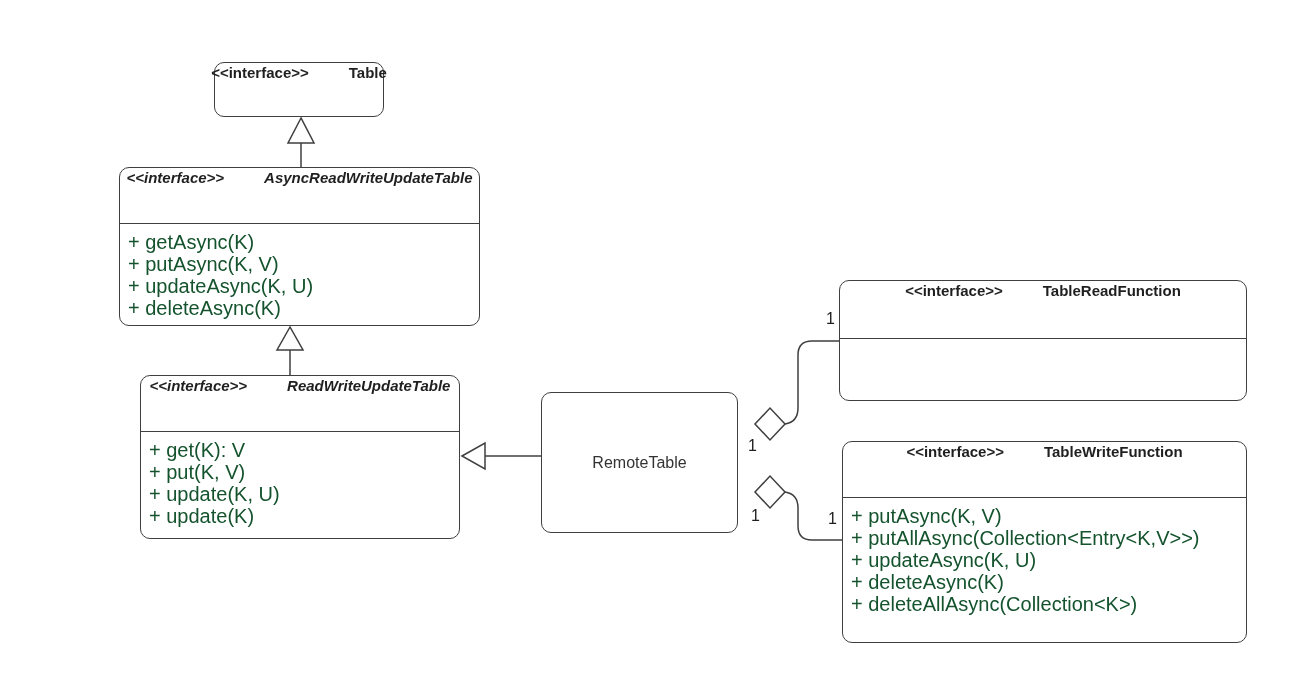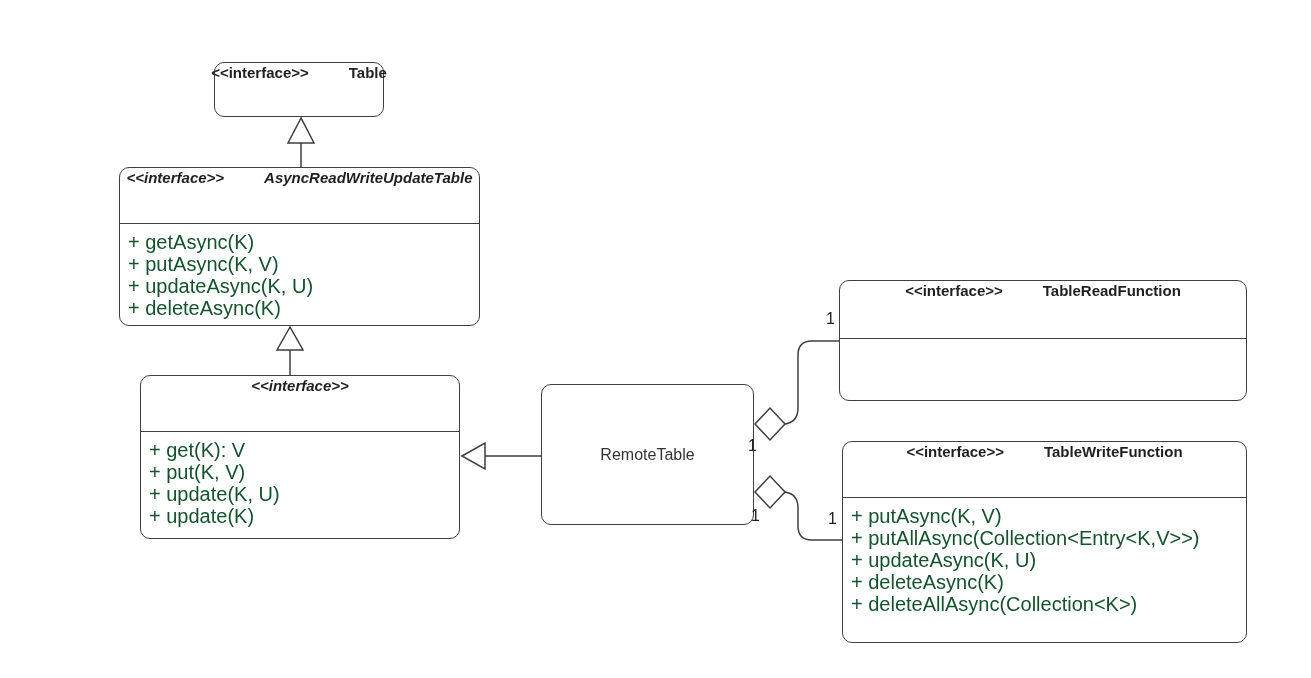--- a/index.html
+++ b/index.html
@@ -124,30 +124,31 @@
       <div class="method">+ getAsync(K)</div>
       <div class="method">+ putAsync(K, V)</div>
       <div class="method">+ updateAsync(K, U)</div>
       <div class="method">+ deleteAsync(K)</div>
     </div>
   </div>
 
   <div class="uml-class italic-head" style="left:140px; top:375px; width:320px; height:164px;">
     <div class="uml-head with-divider" style="height:56px;">
       <div class="stereotype">&lt;&lt;interface&gt;&gt;</div>
+      <div class="class-name">ReadWriteUpdateTable</div>
     </div>
     <div class="uml-methods">
       <div class="method">+ get(K): V</div>
       <div class="method">+ put(K, V)</div>
       <div class="method">+ update(K, U)</div>
       <div class="method">+ update(K)</div>
     </div>
   </div>
 
-  <div class="uml-class plain-class" style="left:541px; top:384px; width:213px; height:141px;">
+  <div class="uml-class plain-class" style="left:541px; top:392px; width:197px; height:141px;">
     <div class="class-name-plain">RemoteTable</div>
   </div>
 
   <div class="uml-class" style="left:839px; top:280px; width:408px; height:121px;">
     <div class="uml-head with-divider" style="height:58px;">
       <div class="stereotype">&lt;&lt;interface&gt;&gt;</div>
       <div class="class-name">TableReadFunction</div>
     </div>
   </div>
 

